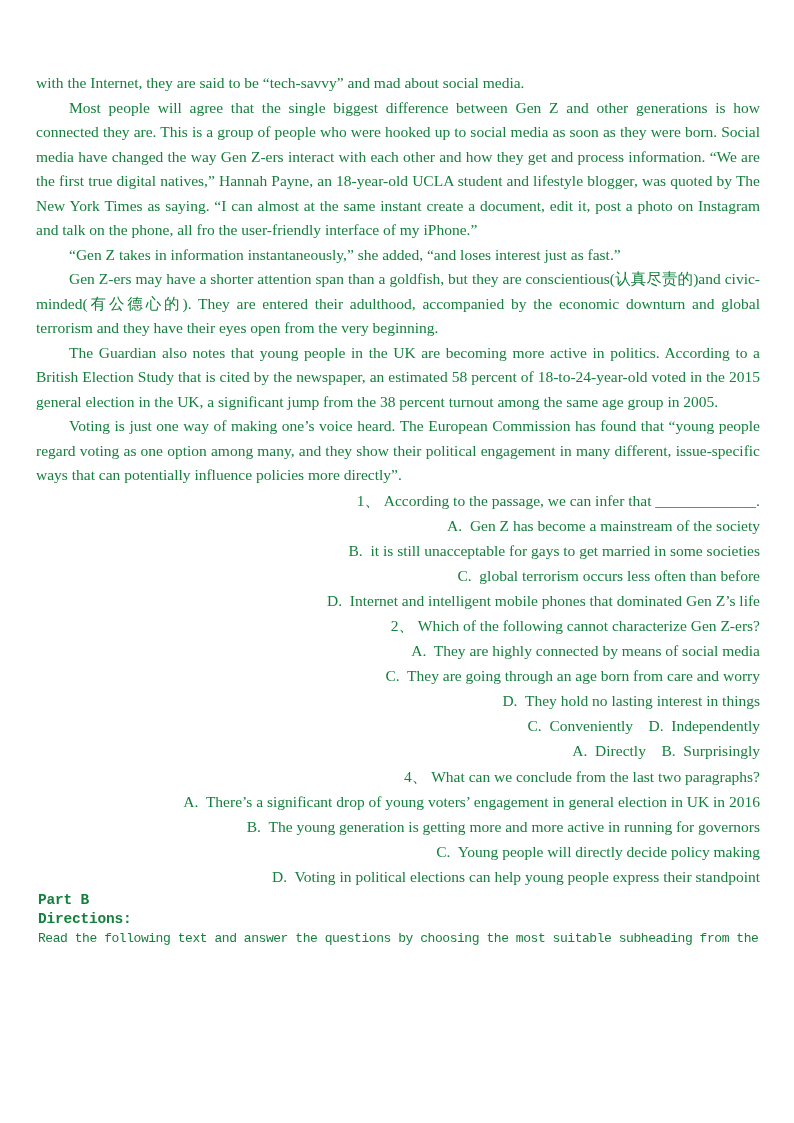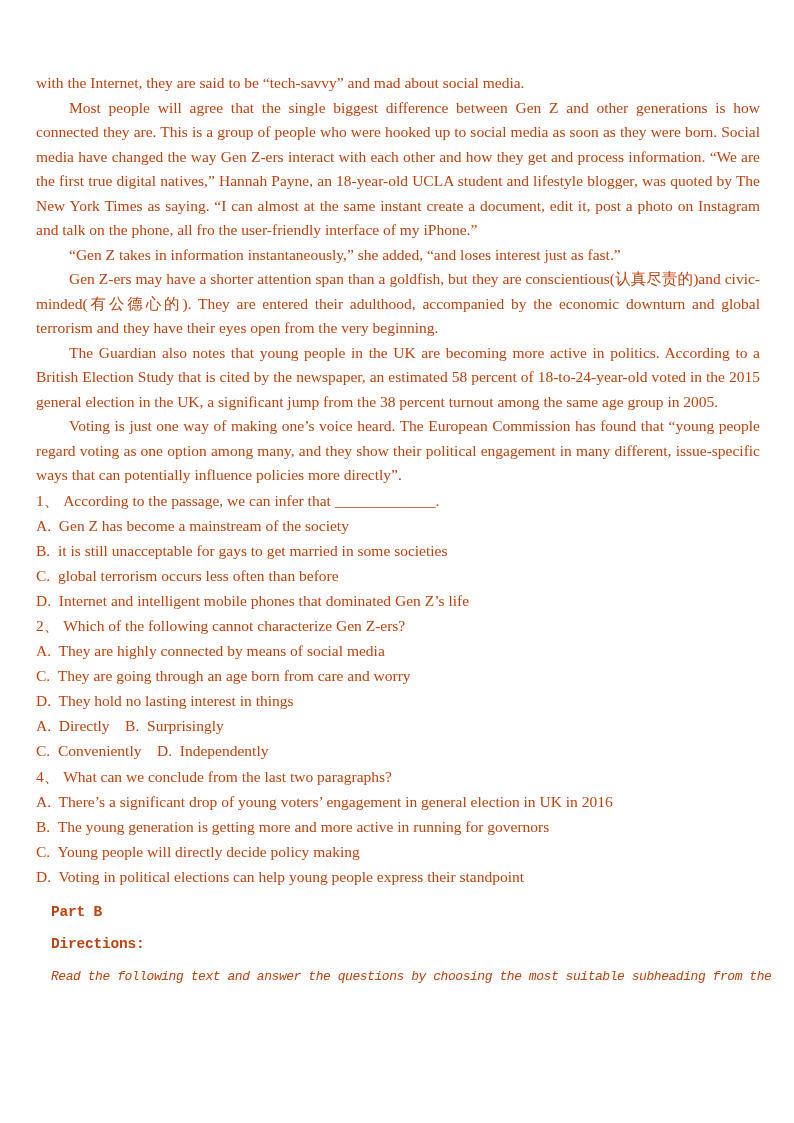--- a/index.html
+++ b/index.html
@@ -7,21 +7,21 @@
     padding: 0;
     background: #ffffff;
   }
   .page {
     position: relative;
     width: 794px;
     height: 1123px;
     background: #ffffff;
     overflow: hidden;
     font-family: "Liberation Serif", serif;
-    color: #c2410c;
+    color: #15803d;
   }
   .content {
     position: absolute;
     left: 36px;
     top: 71px;
     width: 724px;
   }
   .passage p {
     margin: 0;
     font-size: 15.5px;
@@ -29,41 +29,40 @@
     text-align: justify;
   }
   .passage p.para {
     text-indent: 33px;
   }
   .questions p {
     margin: 0;
     font-size: 15.5px;
     line-height: 25.1px;
     white-space: pre-wrap;
-    text-align: left;
+    text-align: right;
   }
   .partb {
     margin-top: 3px;
     font-family: "Liberation Mono", "DejaVu Sans Mono", monospace;
   }
   .partb p {
-    margin: 15px;
+    margin: 2px;
   }
   .pb-title, .pb-dir {
     font-weight: bold;
     font-size: 14.5px;
     line-height: 17px;
     letter-spacing: -0.2px;
   }
   .pb-text {
     font-size: 13px;
     line-height: 17px;
     letter-spacing: -0.45px;
     white-space: nowrap;
-    font-style: italic;
   }
 </style>
 </head>
 <body>
 
 <div class="page">
   <div class="content">
 
     <div class="passage">
       <p class="cont">with the Internet, they are said to be “tech-savvy” and mad about social media.</p>
@@ -85,22 +84,22 @@
       </div>
 
       <div>
         <p class="stem">2、 Which of the following cannot characterize Gen Z-ers?</p>
         <p class="opt">A.  They are highly connected by means of social media</p>
         <p class="opt">C.  They are going through an age born from care and worry</p>
         <p class="opt">D.  They hold no lasting interest in things</p>
       </div>
 
       <div>
+        <p class="opt">C.  Conveniently    D.  Independently</p>
         <p class="opt">A.  Directly    B.  Surprisingly</p>
-        <p class="opt">C.  Conveniently    D.  Independently</p>
       </div>
 
       <div>
         <p class="stem">4、 What can we conclude from the last two paragraphs?</p>
         <p class="opt">A.  There’s a significant drop of young voters’ engagement in general election in UK in 2016</p>
         <p class="opt">B.  The young generation is getting more and more active in running for governors</p>
         <p class="opt">C.  Young people will directly decide policy making</p>
         <p class="opt">D.  Voting in political elections can help young people express their standpoint</p>
       </div>
 

